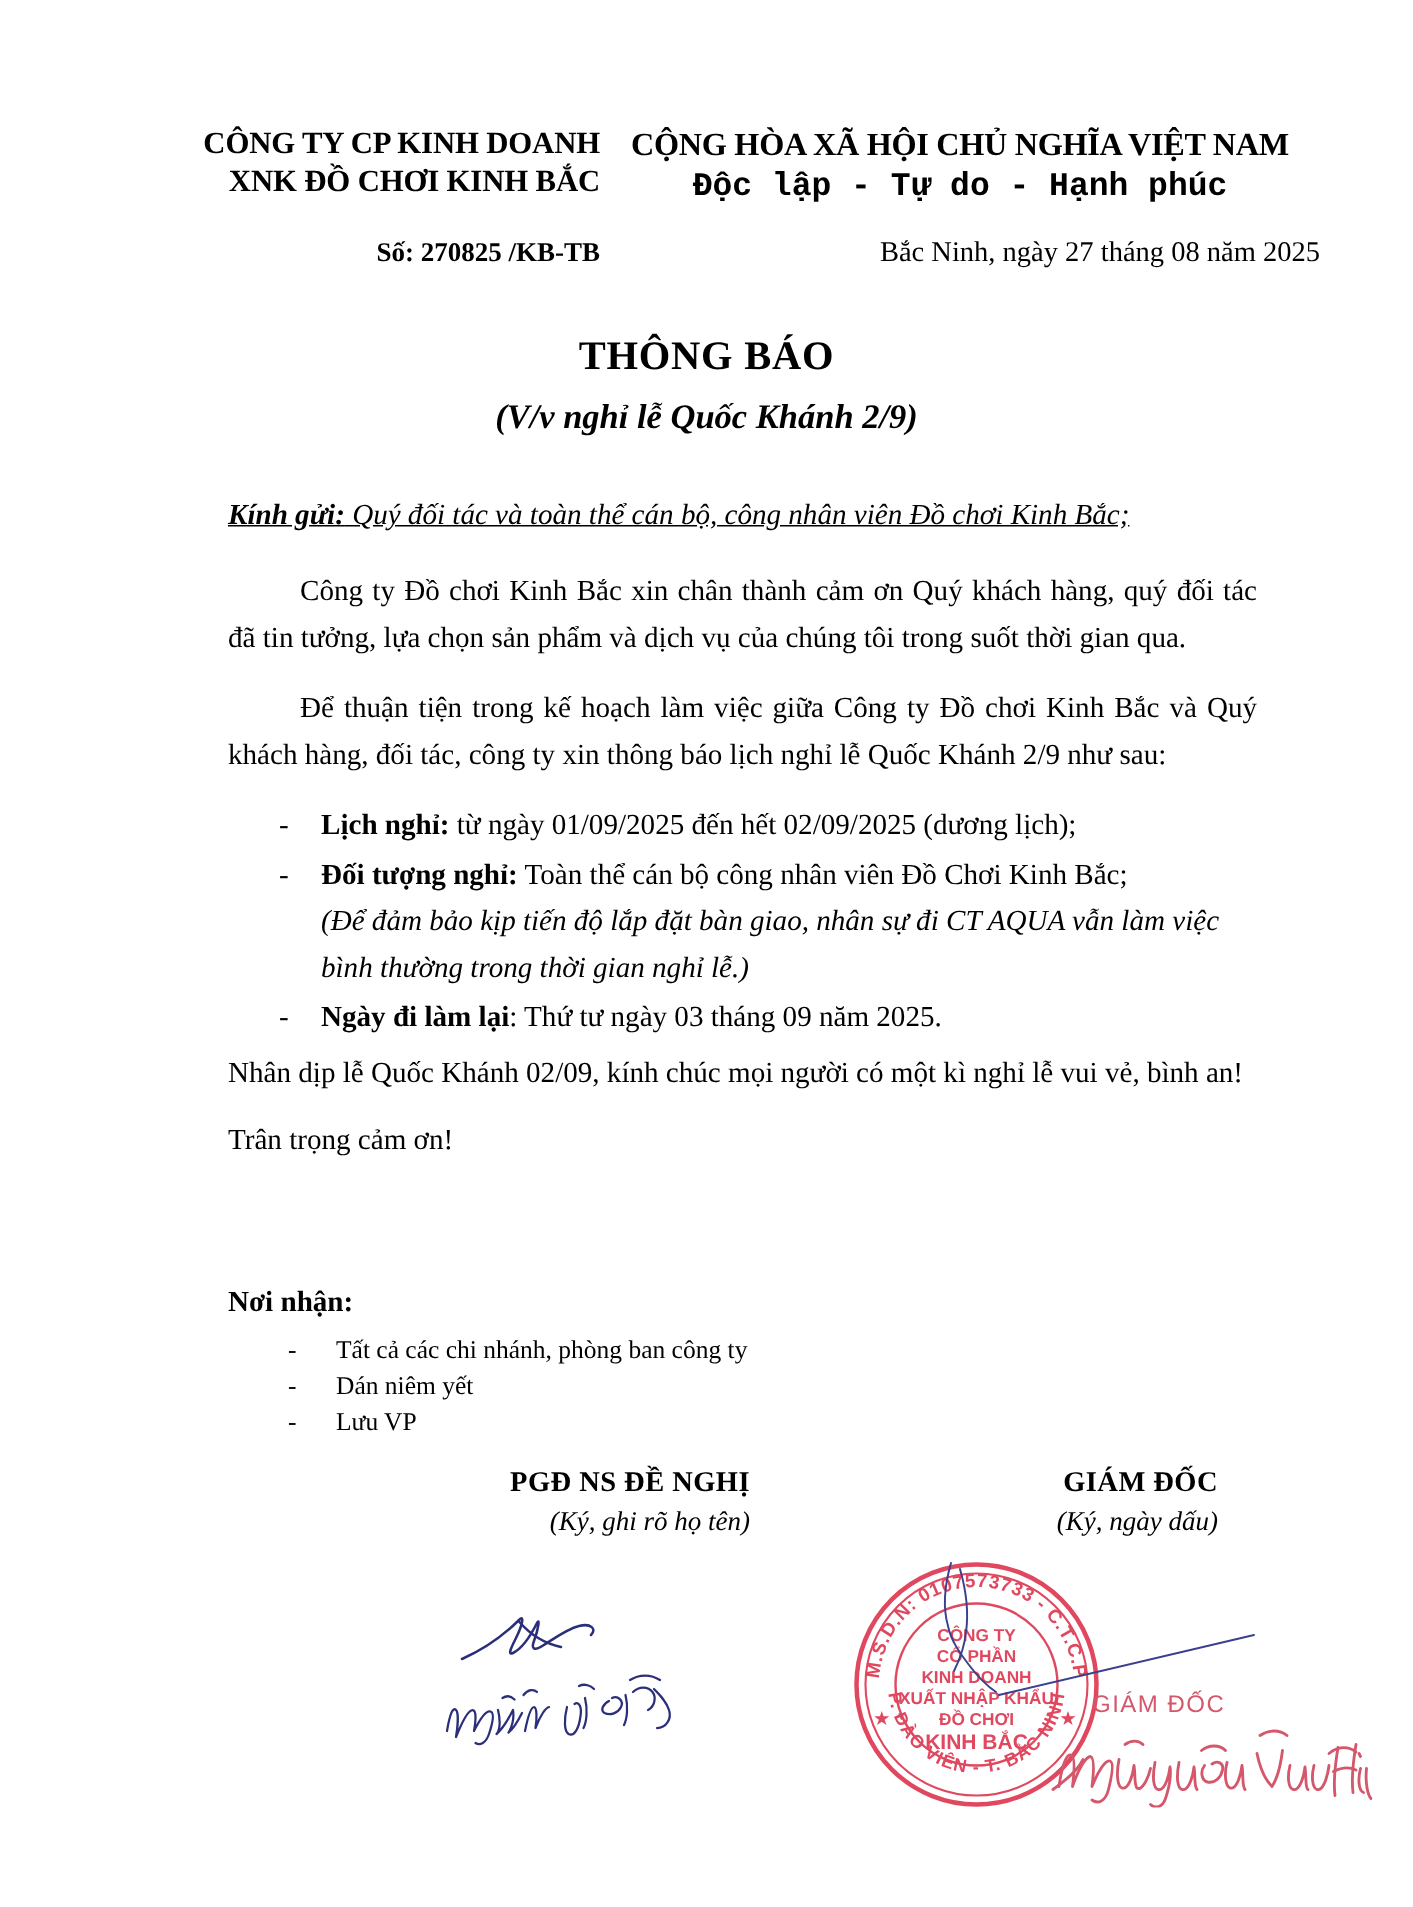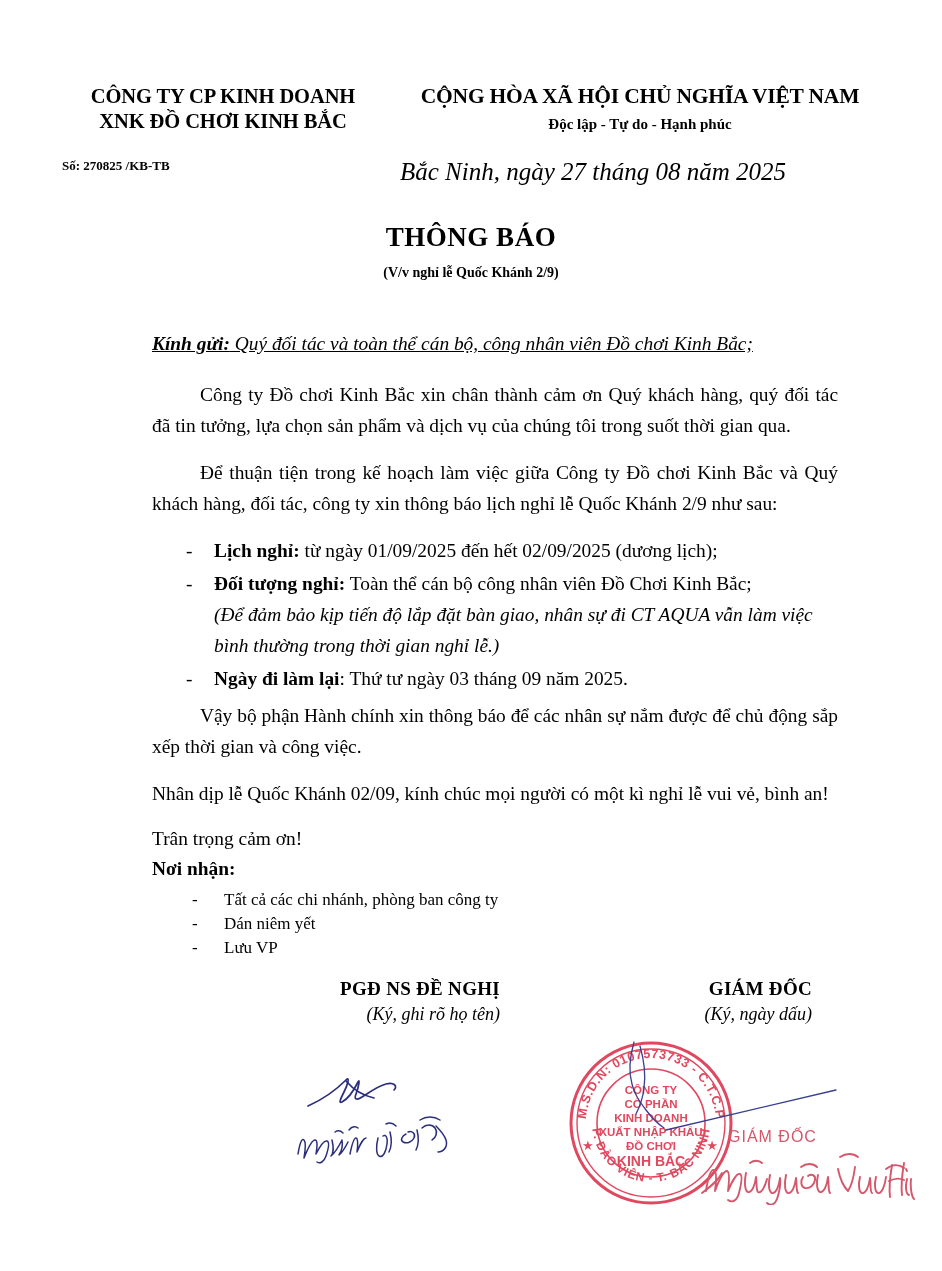--- a/index.html
+++ b/index.html
@@ -25,84 +25,85 @@
     left: 0;
     top: 84px;
     width: 942px;
     display: flex;
     flex-direction: row;
   }
   .header-left {
     width: 400px;
     padding-left: 46px;
     box-sizing: border-box;
-    text-align: center;
+    text-align: right;
   }
   .header-right {
     width: 480px;
     text-align: center;
   }
   .org-name {
     font-weight: bold;
     font-size: 20.5px;
     line-height: 25px;
     letter-spacing: -0.1px;
   }
   .nation-name {
     font-weight: bold;
     font-size: 21.5px;
     line-height: 25px;
     letter-spacing: -0.2px;
   }
   .motto {
     font-weight: bold;
-    font-size: 15px;
+    font-size: 22px;
     line-height: 25px;
     margin-top: 3px;
+    font-family: Liberation Mono, monospace;
   }
 
   .docnum-row {
     position: absolute;
     left: 0;
     top: 158px;
     width: 942px;
     display: flex;
     flex-direction: row;
   }
   .docnum {
     width: 400px;
     padding-left: 62px;
     box-sizing: border-box;
-    text-align: left;
-    font-weight: bold;
-    font-size: 13px;
+    text-align: right;
+    font-weight: bold;
+    font-size: 18px;
   }
   .place-date {
     width: 480px;
-    text-align: left;
-    font-size: 25px;
-    font-style: italic;
+    text-align: right;
+    font-size: 19px;
   }
 
   
   .title-block {
     position: absolute;
     left: 0;
     top: 222px;
     width: 942px;
     text-align: center;
   }
   .doc-title {
     font-weight: bold;
     font-size: 27px;
     letter-spacing: 0.5px;
   }
   .doc-subtitle {
     font-weight: bold;
-    font-size: 14px;
+    font-style: italic;
+    font-size: 23px;
     margin-top: 12px;
   }
 
   
   .body-area {
     position: absolute;
     left: 152px;
     top: 328px;
     width: 686px;
     font-size: 19.4px;
@@ -302,21 +303,20 @@
       </li>
       <li>
         <span class="dash">-</span><span class="b-label">Đối tượng nghỉ:</span><span> Toàn thể cán bộ công nhân viên Đồ Chơi Kinh Bắc;</span>
         <span class="note-italic">(Để đảm bảo kịp tiến độ lắp đặt bàn giao, nhân sự đi CT AQUA vẫn làm việc bình thường trong thời gian nghỉ lễ.)</span>
       </li>
       <li>
         <span class="dash">-</span><span class="b-label">Ngày đi làm lại</span><span>: Thứ tư ngày 03 tháng 09 năm 2025.</span>
       </li>
     </ul>
 
-    <p class="para">Vậy bộ phận Hành chính xin thông báo để các nhân sự nắm được để chủ động sắp xếp thời gian và công việc.</p>
 
     <p class="plain">Nhân dịp lễ Quốc Khánh 02/09, kính chúc mọi người có một kì nghỉ lễ vui vẻ, bình an!</p>
 
     <p class="plain">Trân trọng cảm ơn!</p>
   </div>
 
   <div class="noi-nhan">
     <div class="noi-nhan-title">Nơi nhận:</div>
     <ul class="recv">
       <li><span class="dash">-</span><span>Tất cả các chi nhánh, phòng ban công ty</span></li>

